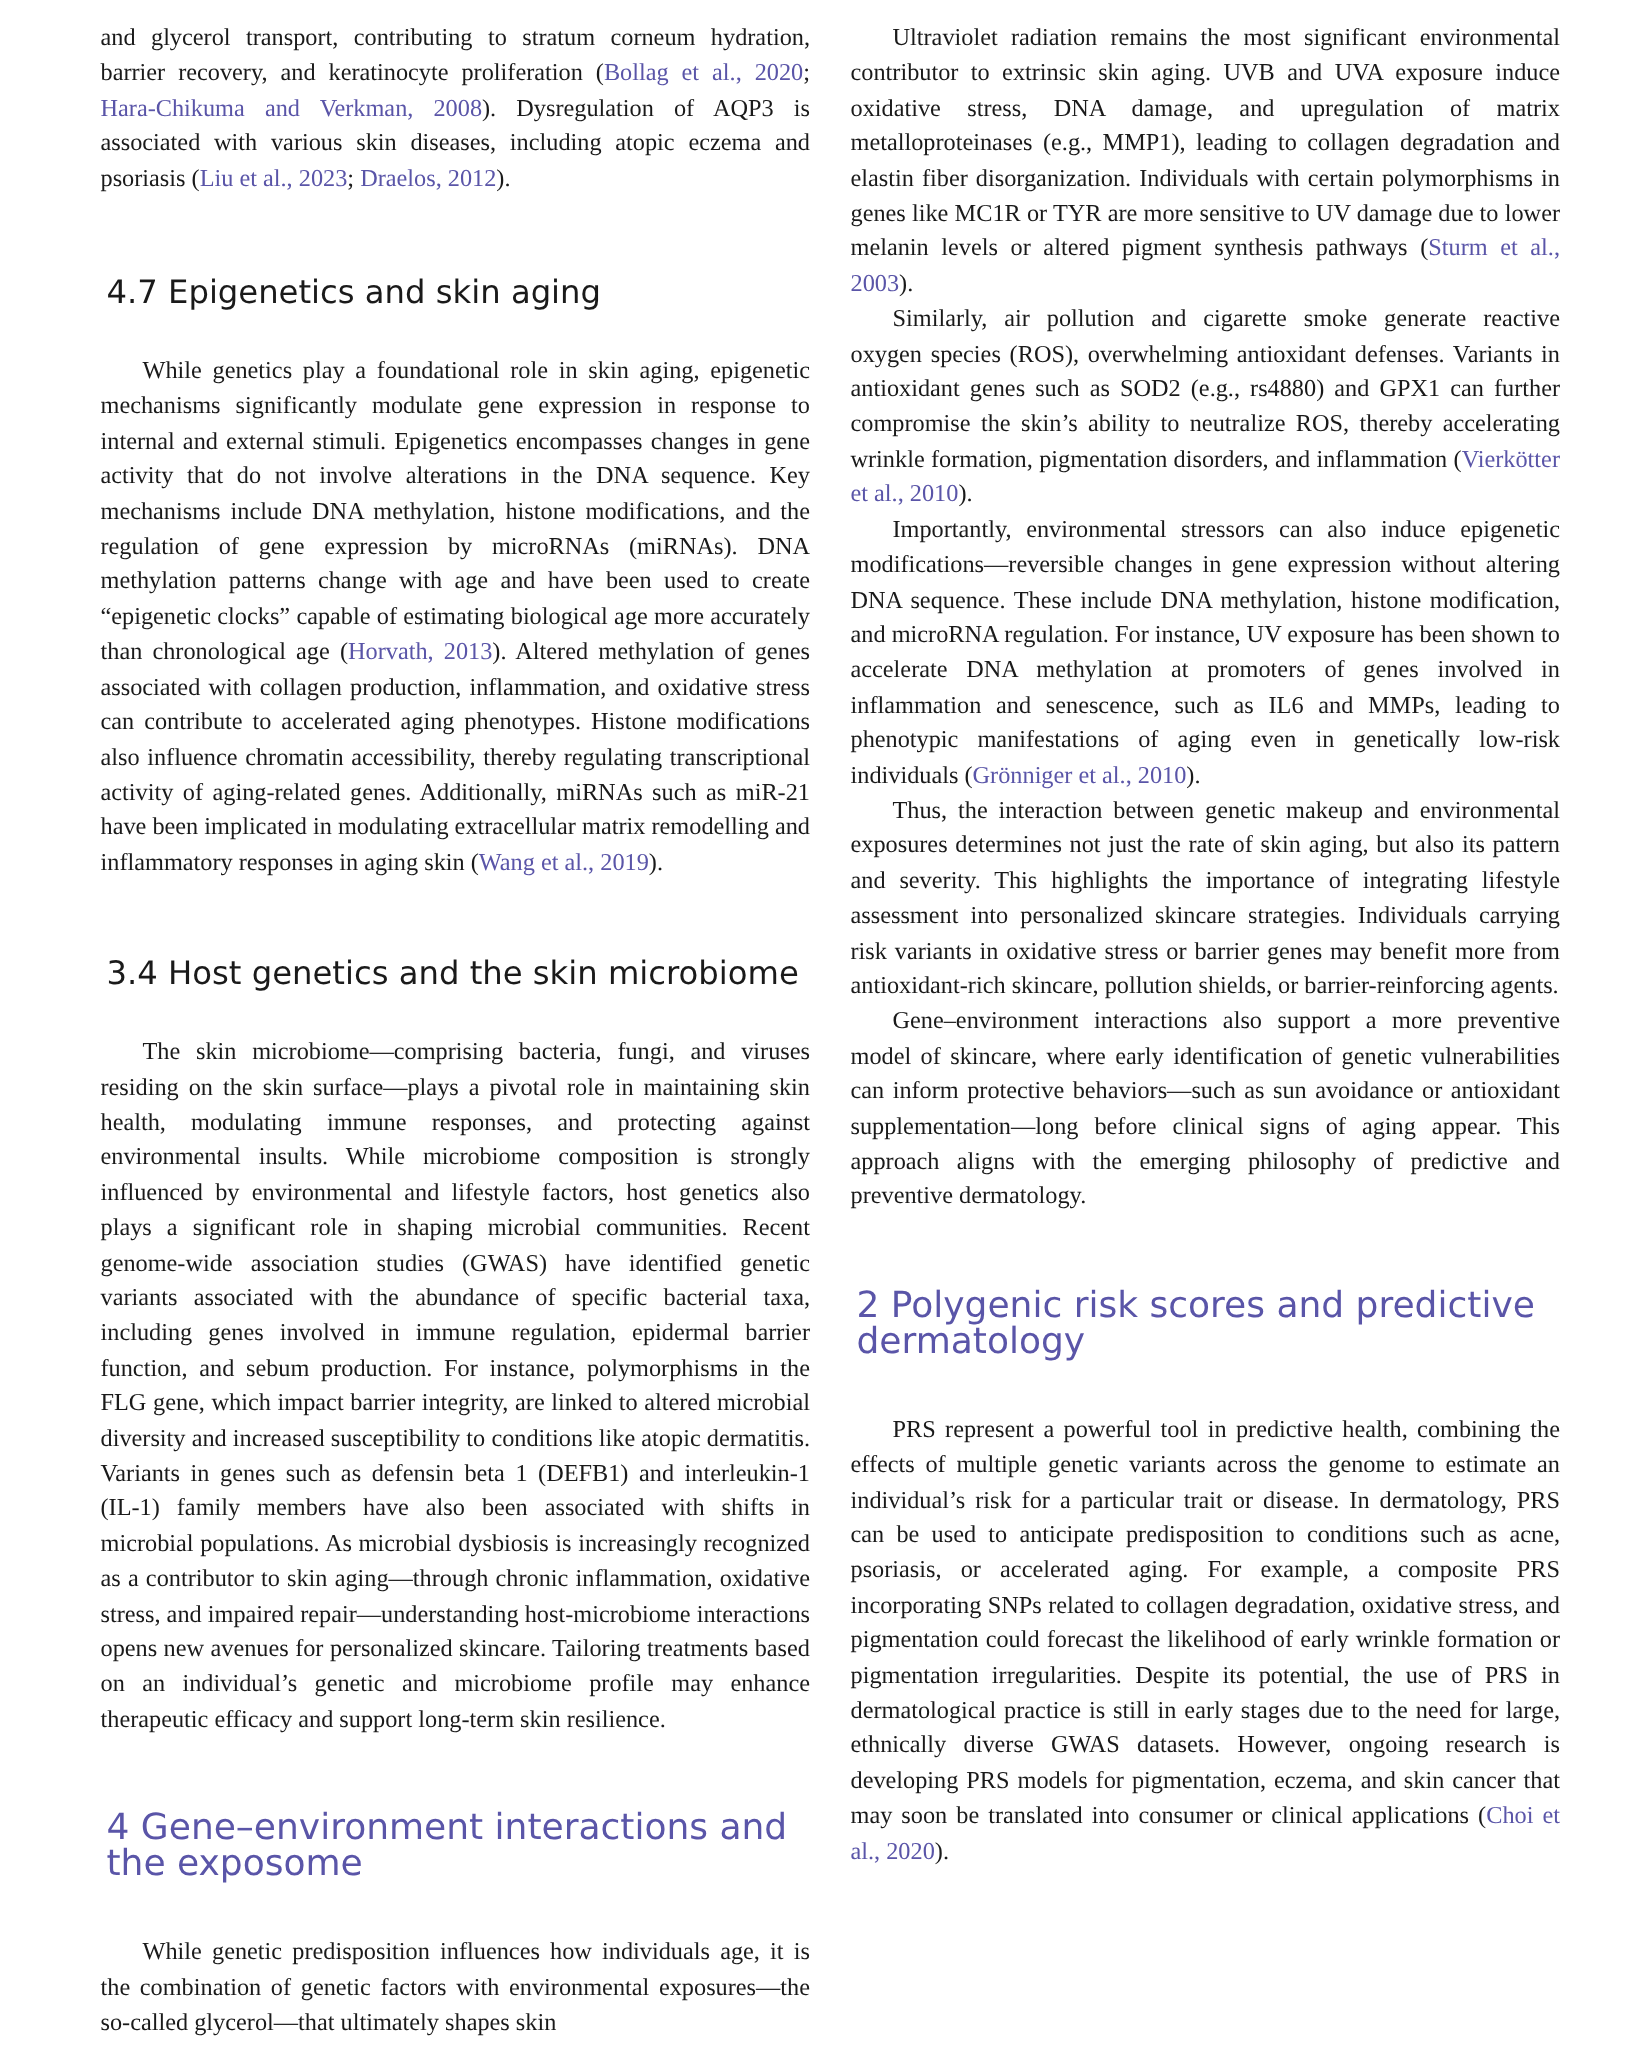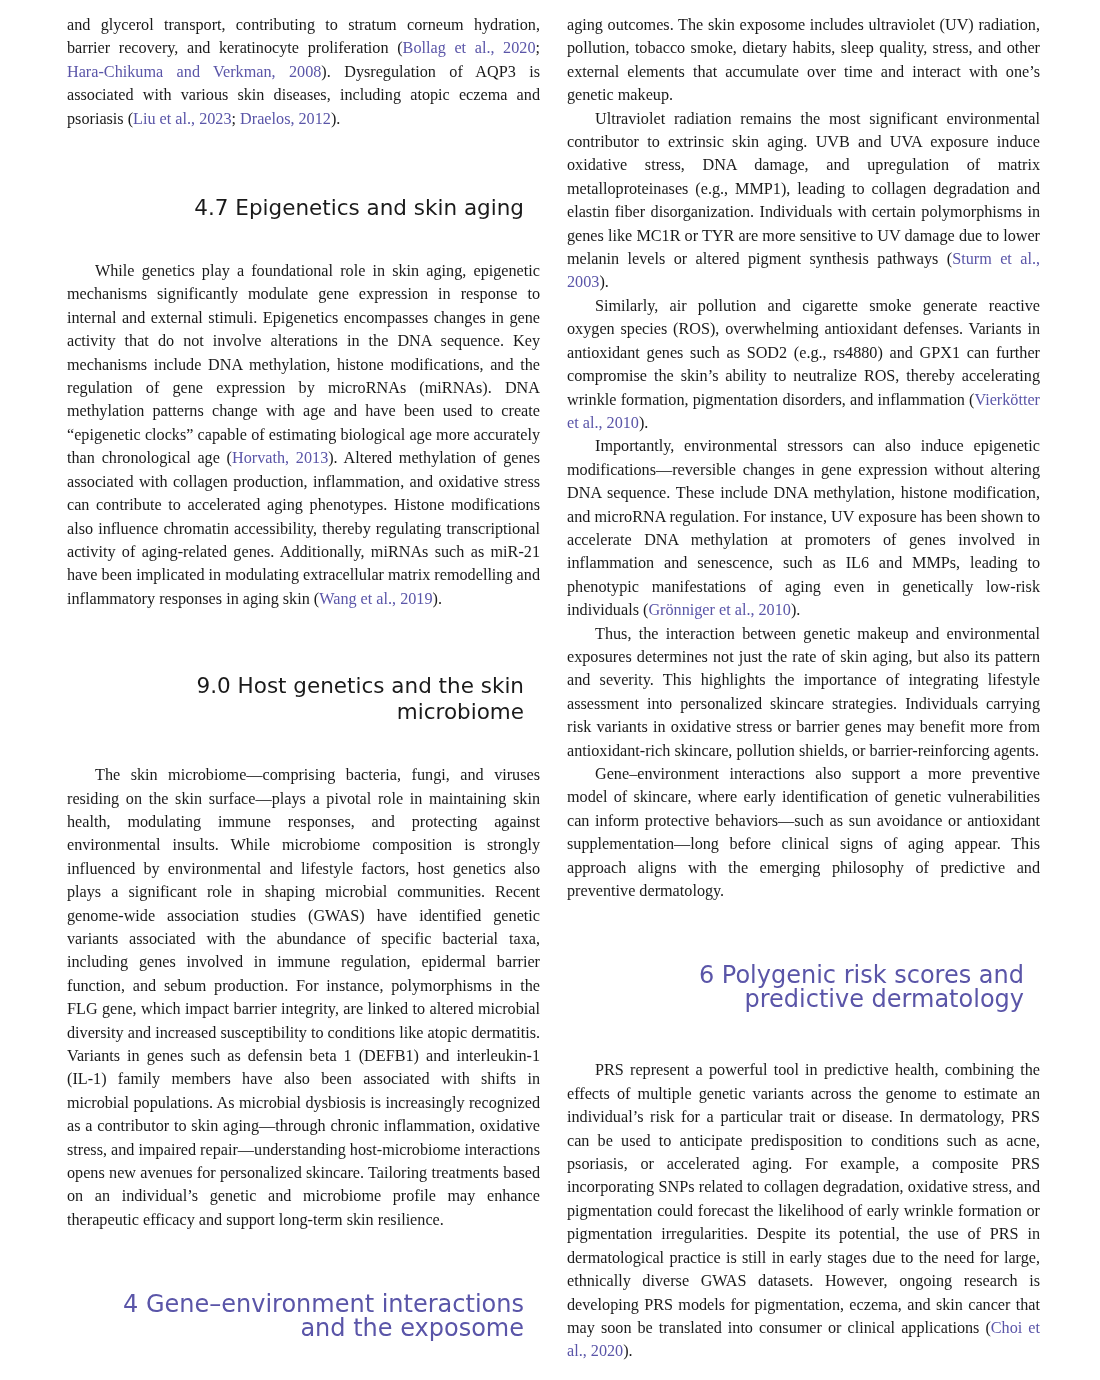--- a/index.html
+++ b/index.html
@@ -2,61 +2,60 @@
 <html><head>
 <meta charset="utf-8">
 <style>
   html, body { margin: 0; padding: 0; background: #ffffff; }
   body { width: 1100px; height: 1380px; position: relative; overflow: hidden; color: #1a1a1a; }
   .col { position: absolute; top: 14px; width: 473px; }
   .col-left { left: 67px; }
   .col-right { left: 567px; }
   p { margin: 0; font-family: "Liberation Serif", serif; font-size: 16.2px; line-height: 23.4px; text-align: justify; hyphens: none; }
   p.indent { text-indent: 28px; }
-  h2 { margin: 16px; font-family: "DejaVu Sans", sans-serif; font-weight: normal; text-align: right; }
+  h2 { margin: 4px; font-family: "DejaVu Sans", sans-serif; font-weight: normal; }
   h2.sub { font-size: 21.5px; line-height: 26px; color: #1a1a1a; }
   h2.major { font-size: 24px; line-height: 24px; color: #5a55a8; }
   .cite { color: #5a55a8; cursor: pointer; }
 </style>
 </head>
 <body>
 
 <div class="col col-left">
   <p><span>and glycerol transport, contributing to stratum corneum hydration, barrier recovery, and keratinocyte proliferation (</span><span class="cite">Bollag et al., 2020</span><span>; </span><span class="cite">Hara-Chikuma and Verkman, 2008</span><span>). Dysregulation of AQP3 is associated with various skin diseases, including atopic eczema and psoriasis (</span><span class="cite">Liu et al., 2023</span><span>; </span><span class="cite">Draelos, 2012</span><span>).</span></p>
 
   <div style="height:48px"></div>
   <h2 class="sub">4.7 Epigenetics and skin aging</h2>
   <div style="height:23px"></div>
 
   <p class="indent"><span>While genetics play a foundational role in skin aging, epigenetic mechanisms significantly modulate gene expression in response to internal and external stimuli. Epigenetics encompasses changes in gene activity that do not involve alterations in the DNA sequence. Key mechanisms include DNA methylation, histone modifications, and the regulation of gene expression by microRNAs (miRNAs). DNA methylation patterns change with age and have been used to create “epigenetic clocks” capable of estimating biological age more accurately than chronological age (</span><span class="cite">Horvath, 2013</span><span>). Altered methylation of genes associated with collagen production, inflammation, and oxidative stress can contribute to accelerated aging phenotypes. Histone modifications also influence chromatin accessibility, thereby regulating transcriptional activity of aging-related genes. Additionally, miRNAs such as miR-21 have been implicated in modulating extracellular matrix remodelling and inflammatory responses in aging skin (</span><span class="cite">Wang et al., 2019</span><span>).</span></p>
 
   <div style="height:46px"></div>
-  <h2 class="sub">9.0 Host genetics and the skin microbiome</h2>
+  <h2 class="sub">3.4 Host genetics and the skin microbiome</h2>
   <div style="height:23px"></div>
 
   <p class="indent">The skin microbiome—comprising bacteria, fungi, and viruses residing on the skin surface—plays a pivotal role in maintaining skin health, modulating immune responses, and protecting against environmental insults. While microbiome composition is strongly influenced by environmental and lifestyle factors, host genetics also plays a significant role in shaping microbial communities. Recent genome-wide association studies (GWAS) have identified genetic variants associated with the abundance of specific bacterial taxa, including genes involved in immune regulation, epidermal barrier function, and sebum production. For instance, polymorphisms in the FLG gene, which impact barrier integrity, are linked to altered microbial diversity and increased susceptibility to conditions like atopic dermatitis. Variants in genes such as defensin beta 1 (DEFB1) and interleukin-1 (IL-1) family members have also been associated with shifts in microbial populations. As microbial dysbiosis is increasingly recognized as a contributor to skin aging—through chronic inflammation, oxidative stress, and impaired repair—understanding host-microbiome interactions opens new avenues for personalized skincare. Tailoring treatments based on an individual’s genetic and microbiome profile may enhance therapeutic efficacy and support long-term skin resilience.</p>
 
   <div style="height:44px"></div>
   <h2 class="major">4 Gene–environment interactions and the exposome</h2>
   <div style="height:32px"></div>
 
   <p class="indent">While genetic predisposition influences how individuals age, it is the combination of genetic factors with environmental exposures—the so-called glycerol—that ultimately shapes skin</p>
 </div>
 
 <div class="col col-right">
-  <p>aging outcomes. The skin exposome includes ultraviolet (UV) radiation, pollution, tobacco smoke, dietary habits, sleep quality, stress, and other external elements that accumulate over time and interact with one’s genetic makeup.</p>
 
   <p class="indent"><span>Ultraviolet radiation remains the most significant environmental contributor to extrinsic skin aging. UVB and UVA exposure induce oxidative stress, DNA damage, and upregulation of matrix metalloproteinases (e.g., MMP1), leading to collagen degradation and elastin fiber disorganization. Individuals with certain polymorphisms in genes like MC1R or TYR are more sensitive to UV damage due to lower melanin levels or altered pigment synthesis pathways (</span><span class="cite">Sturm et al., 2003</span><span>).</span></p>
 
   <p class="indent"><span>Similarly, air pollution and cigarette smoke generate reactive oxygen species (ROS), overwhelming antioxidant defenses. Variants in antioxidant genes such as SOD2 (e.g., rs4880) and GPX1 can further compromise the skin’s ability to neutralize ROS, thereby accelerating wrinkle formation, pigmentation disorders, and inflammation (</span><span class="cite">Vierkötter et al., 2010</span><span>).</span></p>
 
   <p class="indent"><span>Importantly, environmental stressors can also induce epigenetic modifications—reversible changes in gene expression without altering DNA sequence. These include DNA methylation, histone modification, and microRNA regulation. For instance, UV exposure has been shown to accelerate DNA methylation at promoters of genes involved in inflammation and senescence, such as IL6 and MMPs, leading to phenotypic manifestations of aging even in genetically low-risk individuals (</span><span class="cite">Grönniger et al., 2010</span><span>).</span></p>
 
   <p class="indent">Thus, the interaction between genetic makeup and environmental exposures determines not just the rate of skin aging, but also its pattern and severity. This highlights the importance of integrating lifestyle assessment into personalized skincare strategies. Individuals carrying risk variants in oxidative stress or barrier genes may benefit more from antioxidant-rich skincare, pollution shields, or barrier-reinforcing agents.</p>
 
   <p class="indent">Gene–environment interactions also support a more preventive model of skincare, where early identification of genetic vulnerabilities can inform protective behaviors—such as sun avoidance or antioxidant supplementation—long before clinical signs of aging appear. This approach aligns with the emerging philosophy of predictive and preventive dermatology.</p>
 
   <div style="height:44px"></div>
-  <h2 class="major">6 Polygenic risk scores and predictive dermatology</h2>
+  <h2 class="major">2 Polygenic risk scores and predictive dermatology</h2>
   <div style="height:32px"></div>
 
   <p class="indent"><span>PRS represent a powerful tool in predictive health, combining the effects of multiple genetic variants across the genome to estimate an individual’s risk for a particular trait or disease. In dermatology, PRS can be used to anticipate predisposition to conditions such as acne, psoriasis, or accelerated aging. For example, a composite PRS incorporating SNPs related to collagen degradation, oxidative stress, and pigmentation could forecast the likelihood of early wrinkle formation or pigmentation irregularities. Despite its potential, the use of PRS in dermatological practice is still in early stages due to the need for large, ethnically diverse GWAS datasets. However, ongoing research is developing PRS models for pigmentation, eczema, and skin cancer that may soon be translated into consumer or clinical applications (</span><span class="cite">Choi et al., 2020</span><span>).</span></p>
 </div>
 
 </body></html>

